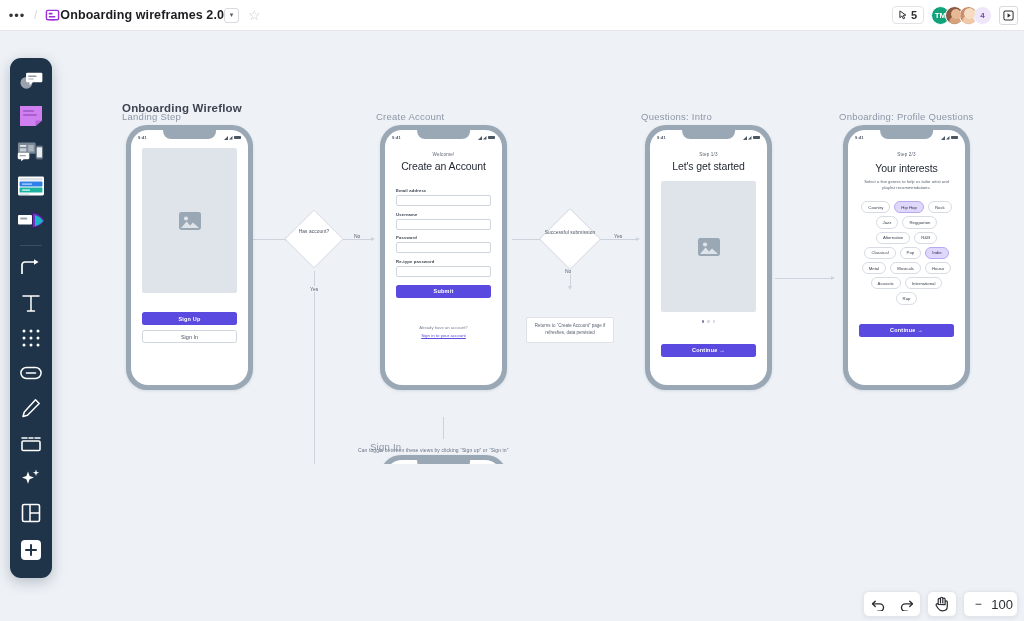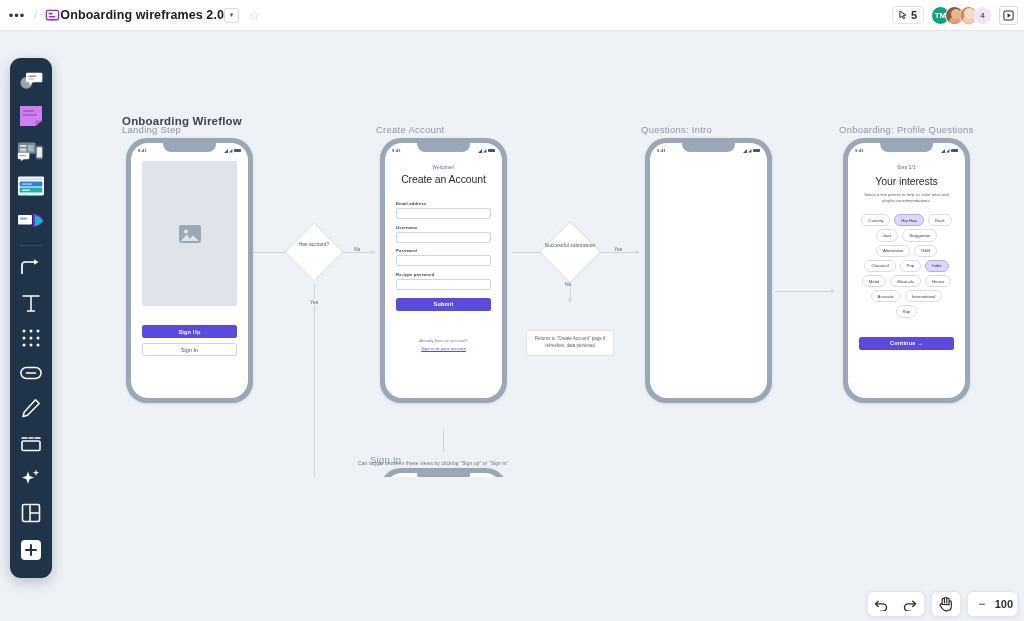--- a/index.html
+++ b/index.html
@@ -62,21 +62,21 @@
   }
   .tool{
     width:34px;height:34px; margin-bottom:5px; border-radius:6px;
     display:flex;align-items:center;justify-content:center; cursor:pointer; position:relative;
   }
   .tool svg{ display:block; }
   .tool-divider{ width:22px;height:1px;background:#3a4d63; margin:4px 0 7px; }
   .tool.plus{ margin-top:2px; }
 
   
-  .canvas{ position:absolute; left:0; top:31px; width:1024px; height:446px; background:#eef2f7; overflow:hidden;padding-left:16px; }
+  .canvas{ position:absolute; left:0; top:18px; width:1024px; height:446px; background:#eef2f7; overflow:hidden;padding-left:16px; }
 
   .wf-title{
     position:absolute; left:122px; top:84px;
     font-size:11.5px; font-weight:600; color:#3d4450; letter-spacing:.2px;
   }
   .frame-label{
     position:absolute; font-size:9.5px; color:#8d96a5; letter-spacing:.25px;
   }
 
   
@@ -191,21 +191,21 @@
   }
   .bb-group{
     background:#fff; border:1px solid #e4e6ea; border-radius:6px; height:26px;
     display:flex; align-items:center; box-shadow:0 1px 4px rgba(50,60,75,.1);
   }
   .bb-btn{
     width:28px;height:100%; display:flex;align-items:center;justify-content:center;
     color:#2b2d31; font-size:12px; cursor:pointer;
   }
   .bb-zoom{ padding:0 4px 0 6px; display:flex; align-items:center; gap:5px; }
-  .bb-zoomval{ font-size:11px; color:#2b2d31; font-weight:700; }
+  .bb-zoomval{ font-size:13px; color:#2b2d31; font-weight:400; }
 </style>
 </head>
 <body>
 
 <div class="topbar">
   <div class="tb-dots">•••</div>
   <div class="tb-sep">/</div>
   <div class="tb-file">
     <span class="tb-fileicon">
       <svg width="15" height="15" viewBox="0 0 16 16">
@@ -475,20 +475,37 @@
   <div class="phone" style="left:645px; top:107px; width:127px; height:265px;">
     <div class="phone-inner">
       <div class="notch"></div>
       <div class="statusbar">
         <span class="sb-time">9:41</span>
         <span class="sb-icons">
           <span class="sb-bar"></span>
           <span class="sb-wifi">◢</span>
           <span class="sb-batt"></span>
         </span>
+      </div>
+      <div class="screen">
+        <div class="eyebrow" style="margin-top:9px;">Step 1/3</div>
+        <div class="h-title" style="margin-top:3px;">Let's get started</div>
+        <div class="img-ph" style="height:131px; margin-top:9px;">
+          <svg width="24" height="24" viewBox="0 0 24 24">
+              <rect x="1" y="3" width="22" height="18" rx="2.4" fill="#9aa7b5"></rect>
+              <circle cx="8" cy="9.5" r="2.1" fill="#dfe3ea"></circle>
+              <path d="M3 19l5.6-6.4 3.4 3.8 3-3 6 5.6z" fill="#dfe3ea"></path>
+            </svg>
+        </div>
+        <div class="dots" style="margin-top:8px;">
+          <span class="dot on"></span>
+          <span class="dot"></span>
+          <span class="dot"></span>
+        </div>
+        <div class="btn-primary" style="height:13px; margin-top:21px;">Continue →</div>
       </div>
     </div>
   </div>
 
   <div class="phone" style="left:843px; top:107px; width:127px; height:265px;">
     <div class="phone-inner">
       <div class="notch"></div>
       <div class="statusbar">
         <span class="sb-time">9:41</span>
         <span class="sb-icons">

